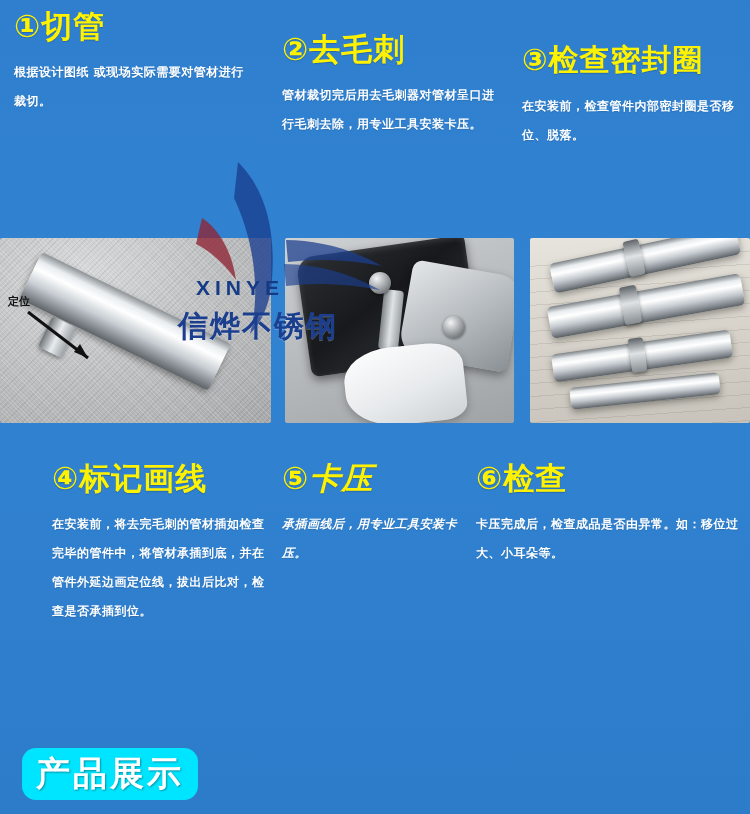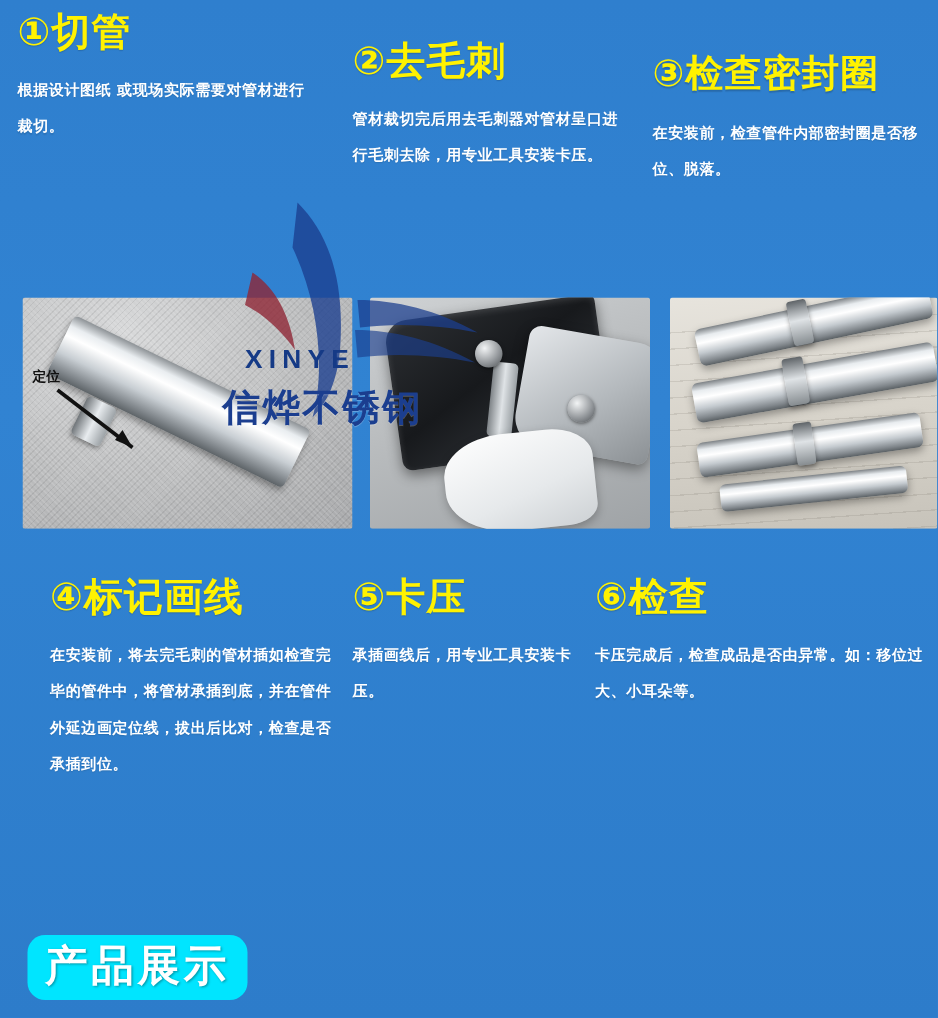--- a/index.html
+++ b/index.html
@@ -63,21 +63,21 @@
     left: 0;
     width: 750px;
     height: 192px;
     display: flex;
   }
   .photo {
     position: relative;
     overflow: hidden;
     border-radius: 2px;
   }
-  .photo-1 { width: 274px; height: 185px; margin-left: 18px; }
+  .photo-1 { width: 274px; height: 185px; }
   .photo-2 { width: 232px; height: 185px; margin-left: 14px; }
   .photo-3 { width: 222px; height: 185px; margin-left: 16px; }
 
   
   .p1-bg {
     position: absolute; inset: 0;
     background:
       radial-gradient(ellipse at 30% 20%, #d9dadb 0%, #bcbdbe 55%, #a7a8aa 100%);
   }
   .p1-noise {
@@ -221,22 +221,22 @@
   }
 
   
   .row-bottom {
     position: absolute;
     top: 452px;
     left: 0;
     width: 750px;
     display: flex;
   }
-  .b-col-1 { width: 272px; padding-left: 40px; box-sizing: border-box; }
-  .b-col-2 { width: 192px; padding-left: 10px; box-sizing: border-box; }
+  .b-col-1 { width: 272px; padding-left: 52px; box-sizing: border-box; }
+  .b-col-2 { width: 192px; padding-left: 10px; box-sizing: border-box; font-style: italic; }
   .b-col-3 { width: 286px; padding-left: 12px; box-sizing: border-box; }
 
   
   .banner {
     position: absolute;
     left: 22px;
     top: 748px;
     background: #00e5ff;
     padding: 4px 14px 6px 14px;
     border-radius: 14px;

